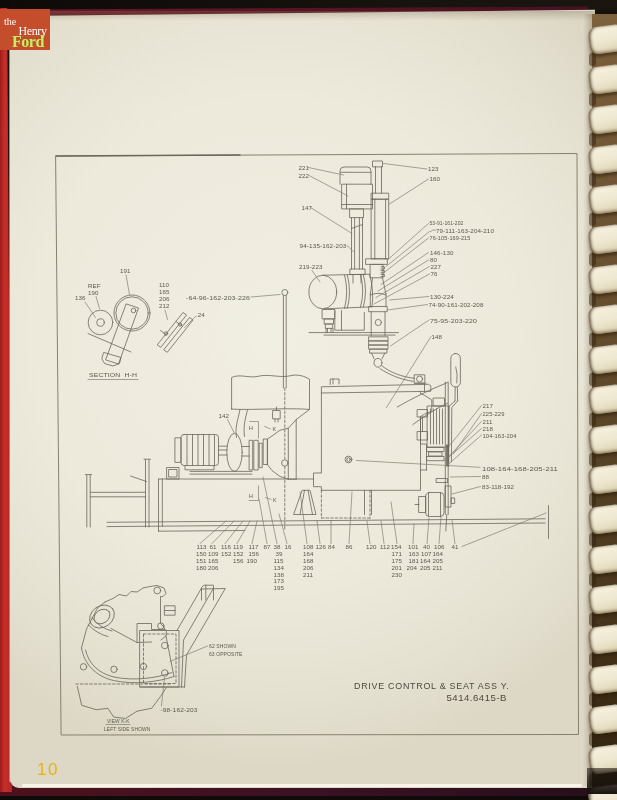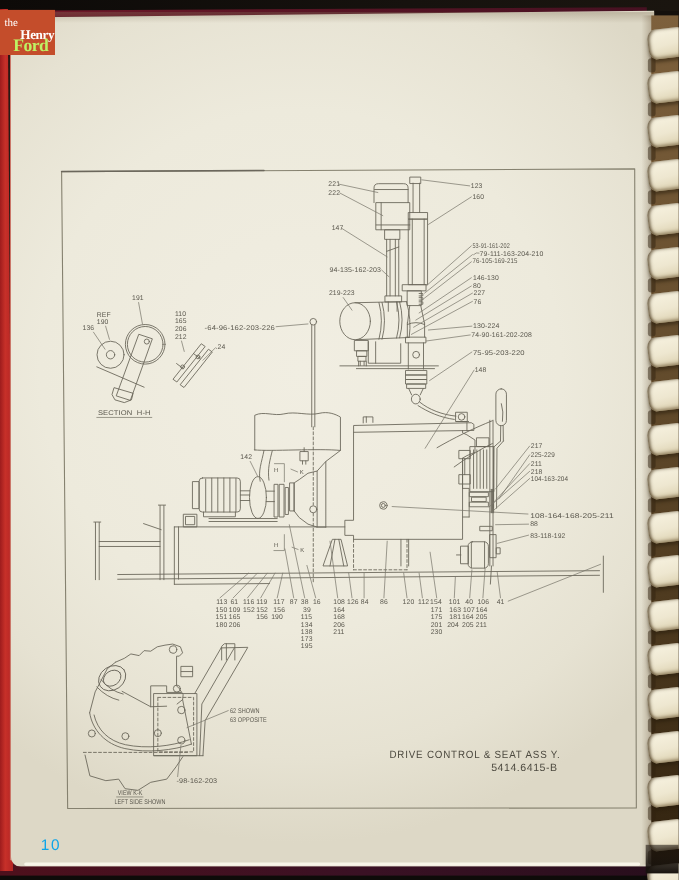--- a/index.html
+++ b/index.html
@@ -76,25 +76,25 @@
 <div class="abs" style="left:589px;top:746px;width:31px;height:26.5px;background:linear-gradient(172deg,#f7f2e0,#eee7d0 55%,#dcd1b0);border-radius:7px 3px 3px 7px/9px 4px 4px 9px;box-shadow:inset 3px 1px 3px -1px rgba(66,48,22,.7),inset 0 -3px 3px -1px rgba(95,74,40,.5),0 3px 3px rgba(35,25,10,.5);transform:rotate(-7deg)"></div>
 <div class="abs" style="left:589px;top:772.5px;width:7px;height:13px;background:rgba(47,34,16,.5);border-radius:3px"></div>
 <div class="abs" style="left:589px;top:786px;width:31px;height:26.5px;background:linear-gradient(172deg,#f7f2e0,#eee7d0 55%,#dcd1b0);border-radius:7px 3px 3px 7px/9px 4px 4px 9px;box-shadow:inset 3px 1px 3px -1px rgba(66,48,22,.7),inset 0 -3px 3px -1px rgba(95,74,40,.5),0 3px 3px rgba(35,25,10,.5);transform:rotate(-7deg)"></div>
 
 </div>
 
 <div class="abs" style="left:587px;top:768px;width:30px;height:26px;background:linear-gradient(180deg,rgba(25,18,12,.55),#17120d)"></div>
 
 <div class="abs" style="left:0;top:9px;width:50px;height:41px;background:#c44d2b">
   <div class="abs" style="left:4px;top:7px;color:#fff;font-family:Liberation Serif, serif;font-size:10px">the</div>
-  <div class="abs" style="left:18.5px;top:14.5px;color:#fff;font-family:'Liberation Serif',serif;font-weight:bold;font-size:12px;letter-spacing:-.4px">Henry</div>
+  <div class="abs" style="left:18.5px;top:14.5px;color:#fff;font-family:'Liberation Serif',serif;font-weight:normal;font-size:12px;letter-spacing:-.4px">Henry</div>
   <div class="abs" style="left:12px;top:24px;color:#bef264;font-family:'Liberation Serif',serif;font-weight:bold;font-size:16px;letter-spacing:-.5px">Ford</div>
 </div>
 
-<div class="abs" style="left:37px;top:760px;color:#0ea5e9;font-size:14px;letter-spacing:1.5px">10</div>
+<div class="abs" style="left:37px;top:760px;color:#eab308;font-size:17px;letter-spacing:1.5px">10</div>
 <svg class="abs" style="left:0;top:0;filter:blur(.28px)" width="617" height="800" viewBox="0 0 617 800">
 
 <g>
       <path class="ln" style="stroke:#85816f;stroke-width:1" d="M56,156 L577,153.5 L578.5,734.5 L61.5,735 Z"></path>
 <path class="ln" style="stroke:#6b675c;stroke-width:1.4" d="M56,156 L240,155"></path>
     </g>
 
 <g>
 <circle class="ln" cx="132" cy="313" r="18"></circle>
 <circle class="ln" cx="132" cy="313" r="16.2"></circle>

